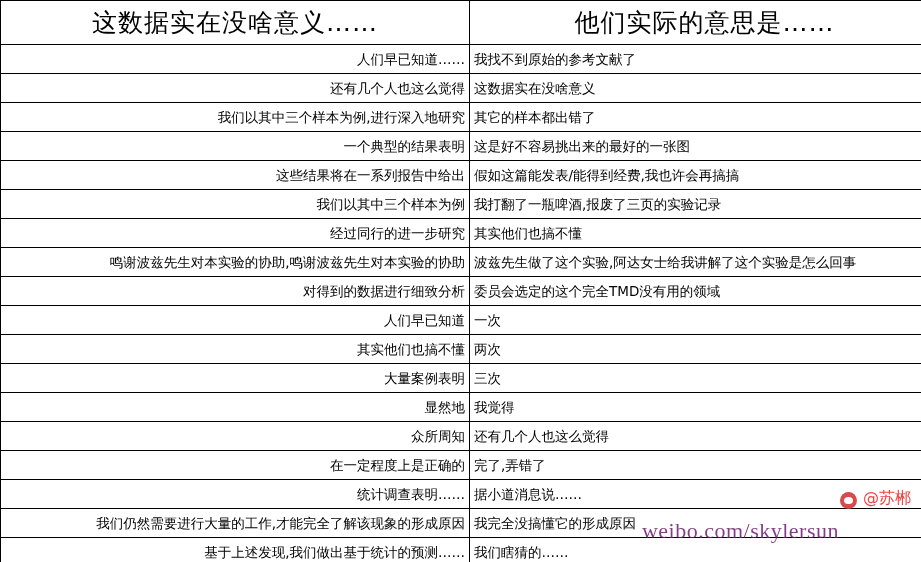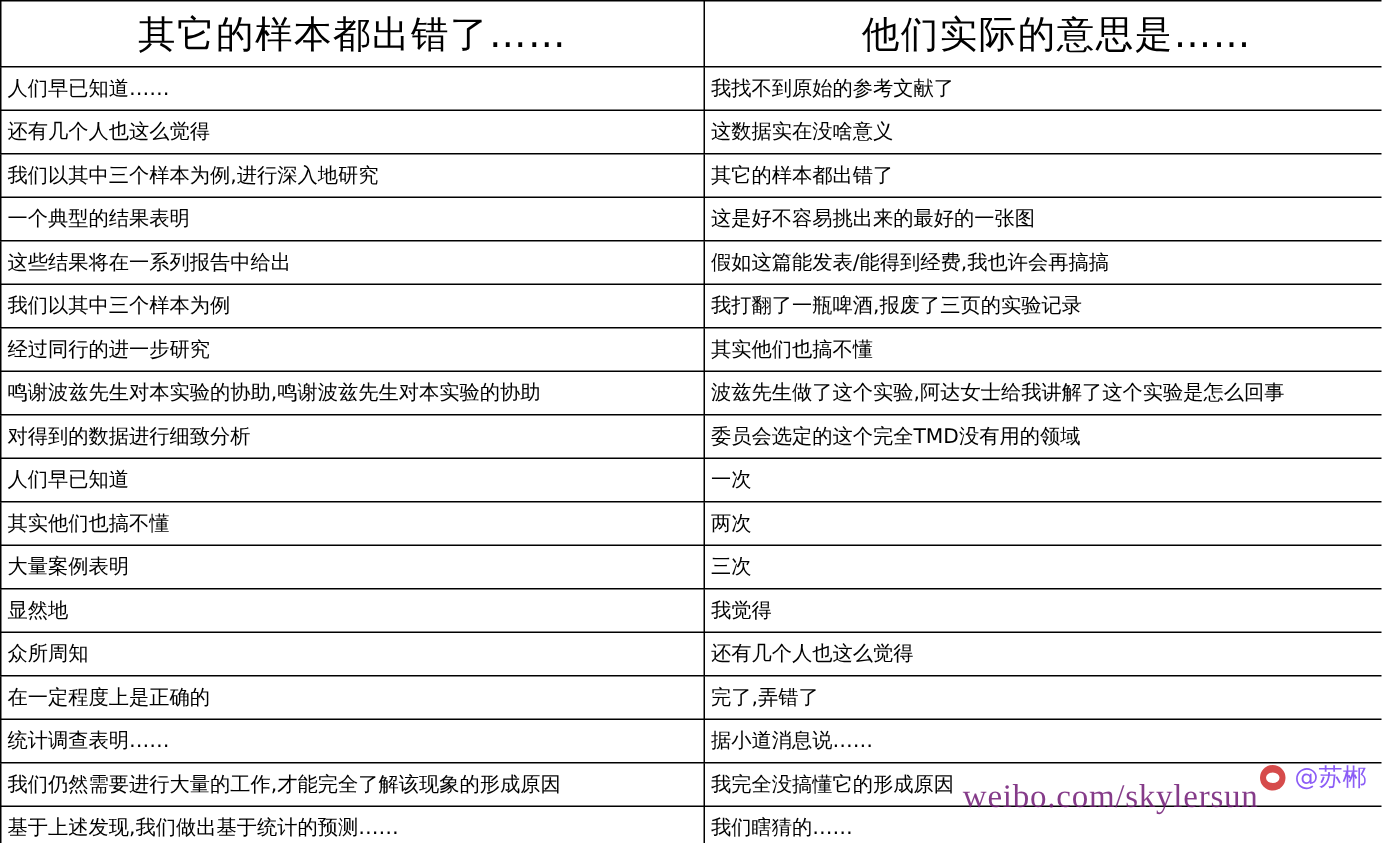--- a/index.html
+++ b/index.html
@@ -30,47 +30,47 @@
     padding: 0 4px;
     vertical-align: middle;
     font-size: 13.5px;
     line-height: 1.25;
     color: #000000;
     white-space: nowrap;
     overflow: hidden;
   }
   .col-left {
     width: 460px;
-    text-align: left;
+    text-align: right;
   }
   .col-right {
     width: 461px;
     text-align: left;
   }
   tr.header-row td {
     font-size: 25px;
     height: 43px;
     text-align: center;
     letter-spacing: 1px;
   }
   tr.body-row td {
     height: 28px;
   }
   td.shrink {
     font-size: 12.5px;
   }
   .watermark-right {
     position: absolute;
     right: 10px;
-    top: 508px;
+    top: 488px;
     font-size: 16px;
-    color: #8b5cf6;
+    color: #ef4444;
     font-family: "DejaVu Sans", "Liberation Sans", sans-serif;
     display: flex;
-    align-items: center;
+    align-items: flex-end;
     gap: 6px;
   }
   .wb-logo {
     display: inline-block;
     width: 17px;
     height: 17px;
     border-radius: 50%;
     background: #d64b4b;
     position: relative;
   }
@@ -96,21 +96,21 @@
   }
 </style>
 </head>
 <body>
 
 <div class="sheet">
 
   <table class="tbl">
     <tbody>
       <tr class="header-row">
-        <td class="col-left">其它的样本都出错了……</td>
+        <td class="col-left">这数据实在没啥意义……</td>
         <td class="col-right">他们实际的意思是……</td>
       </tr>
 
       <tr class="body-row">
         <td class="col-left">人们早已知道……</td>
         <td class="col-right">我找不到原始的参考文献了</td>
       </tr>
       <tr class="body-row">
         <td class="col-left">还有几个人也这么觉得</td>
         <td class="col-right">这数据实在没啥意义</td>

